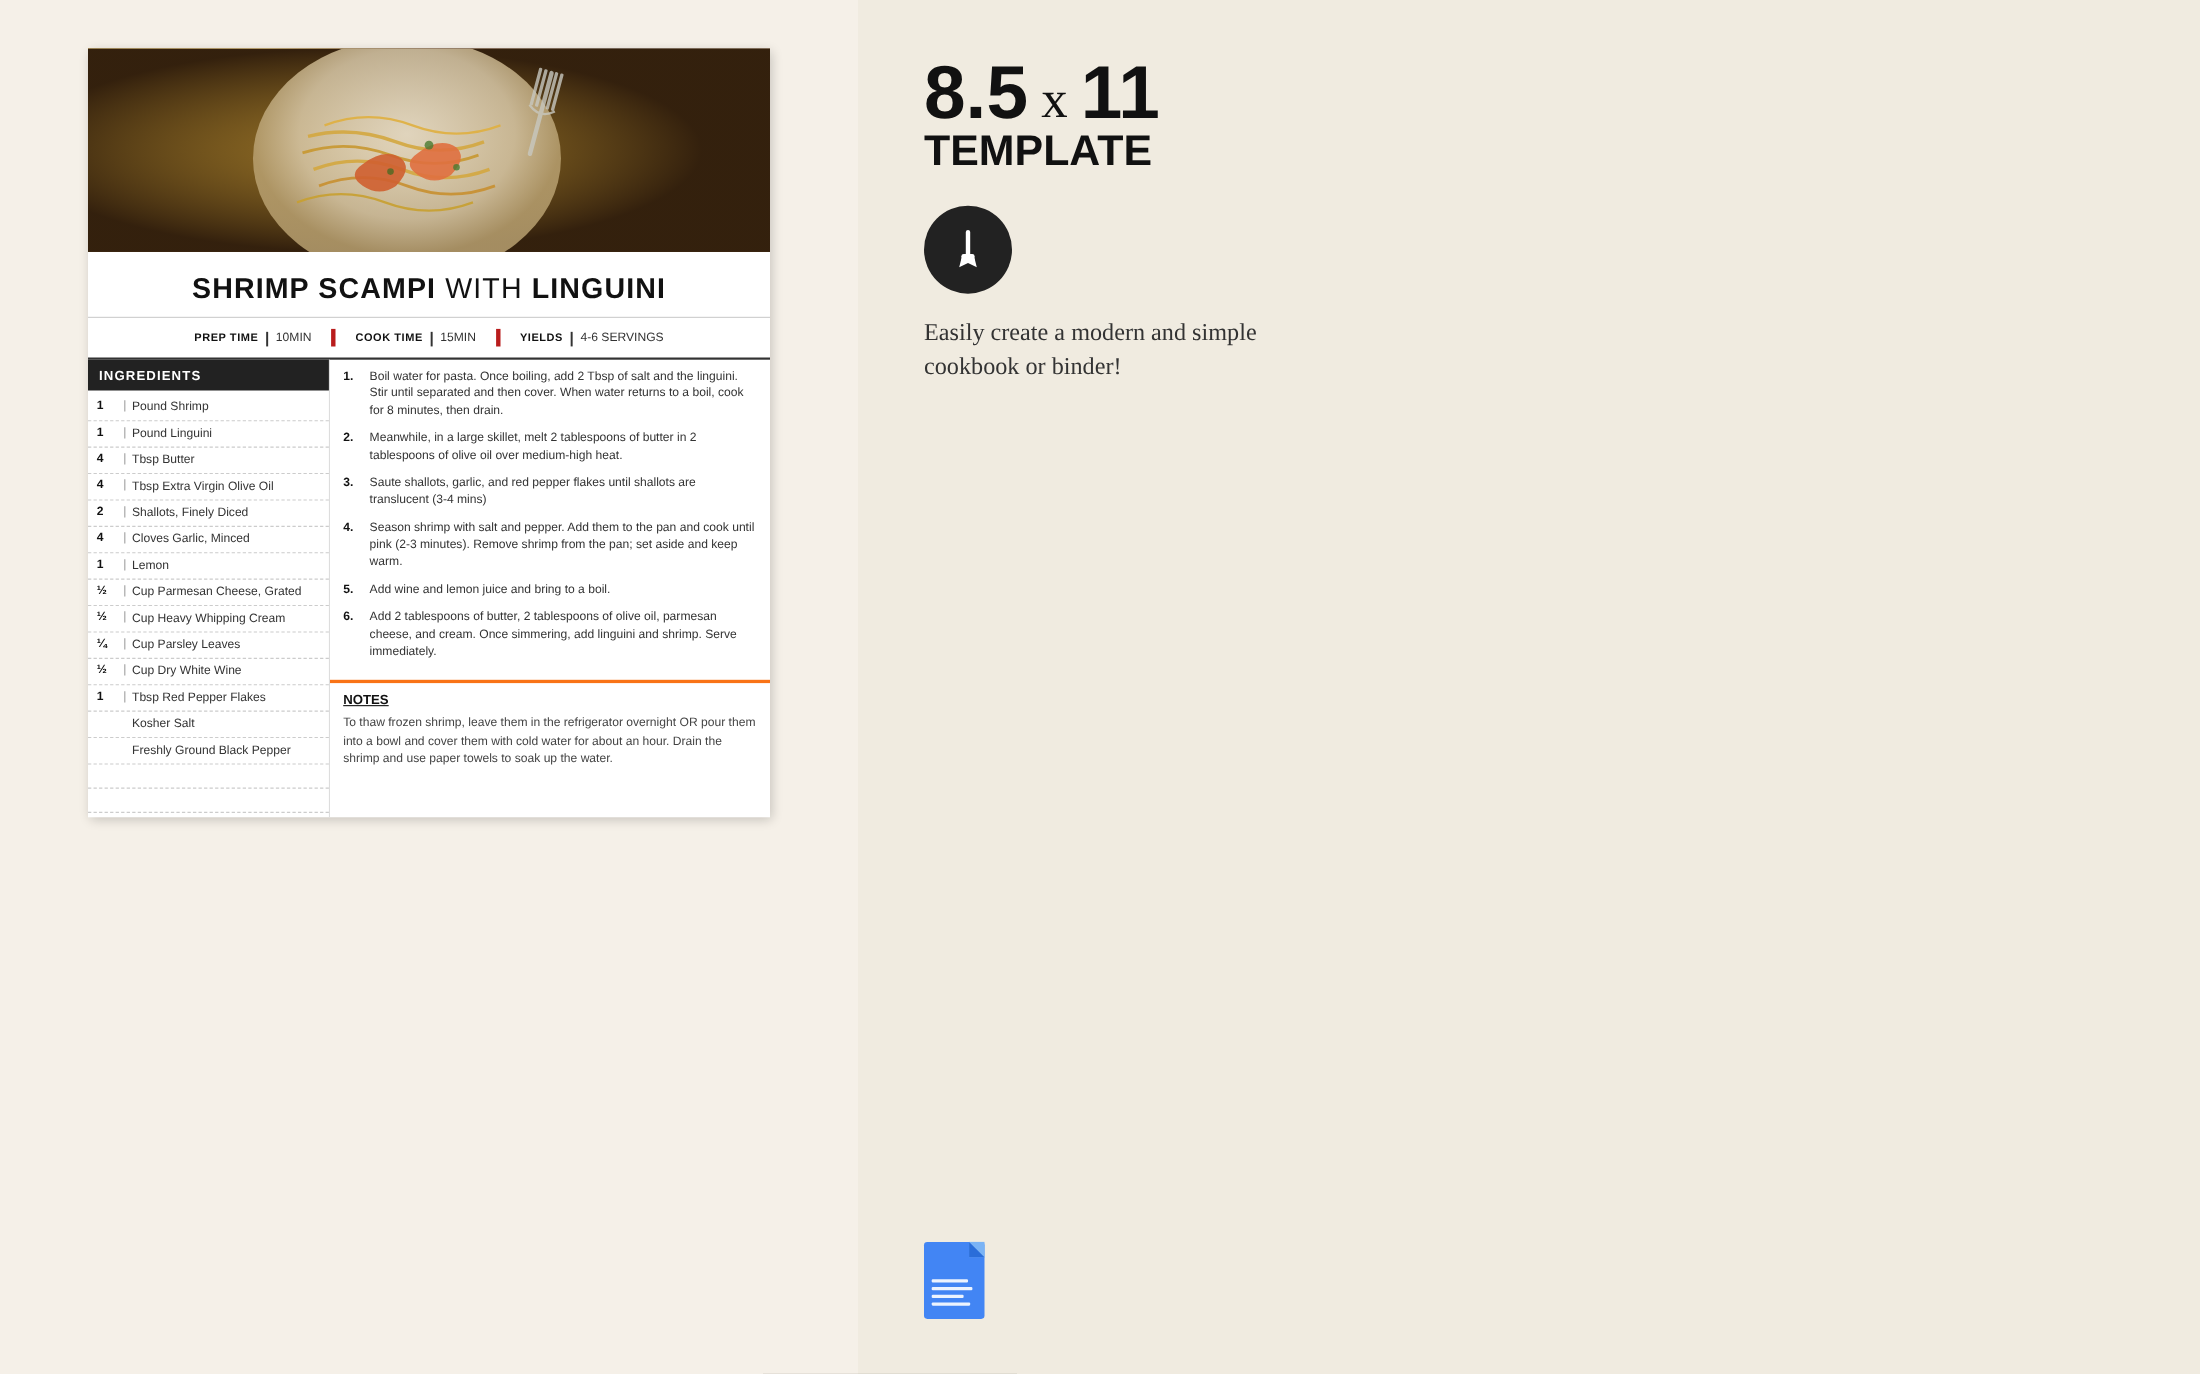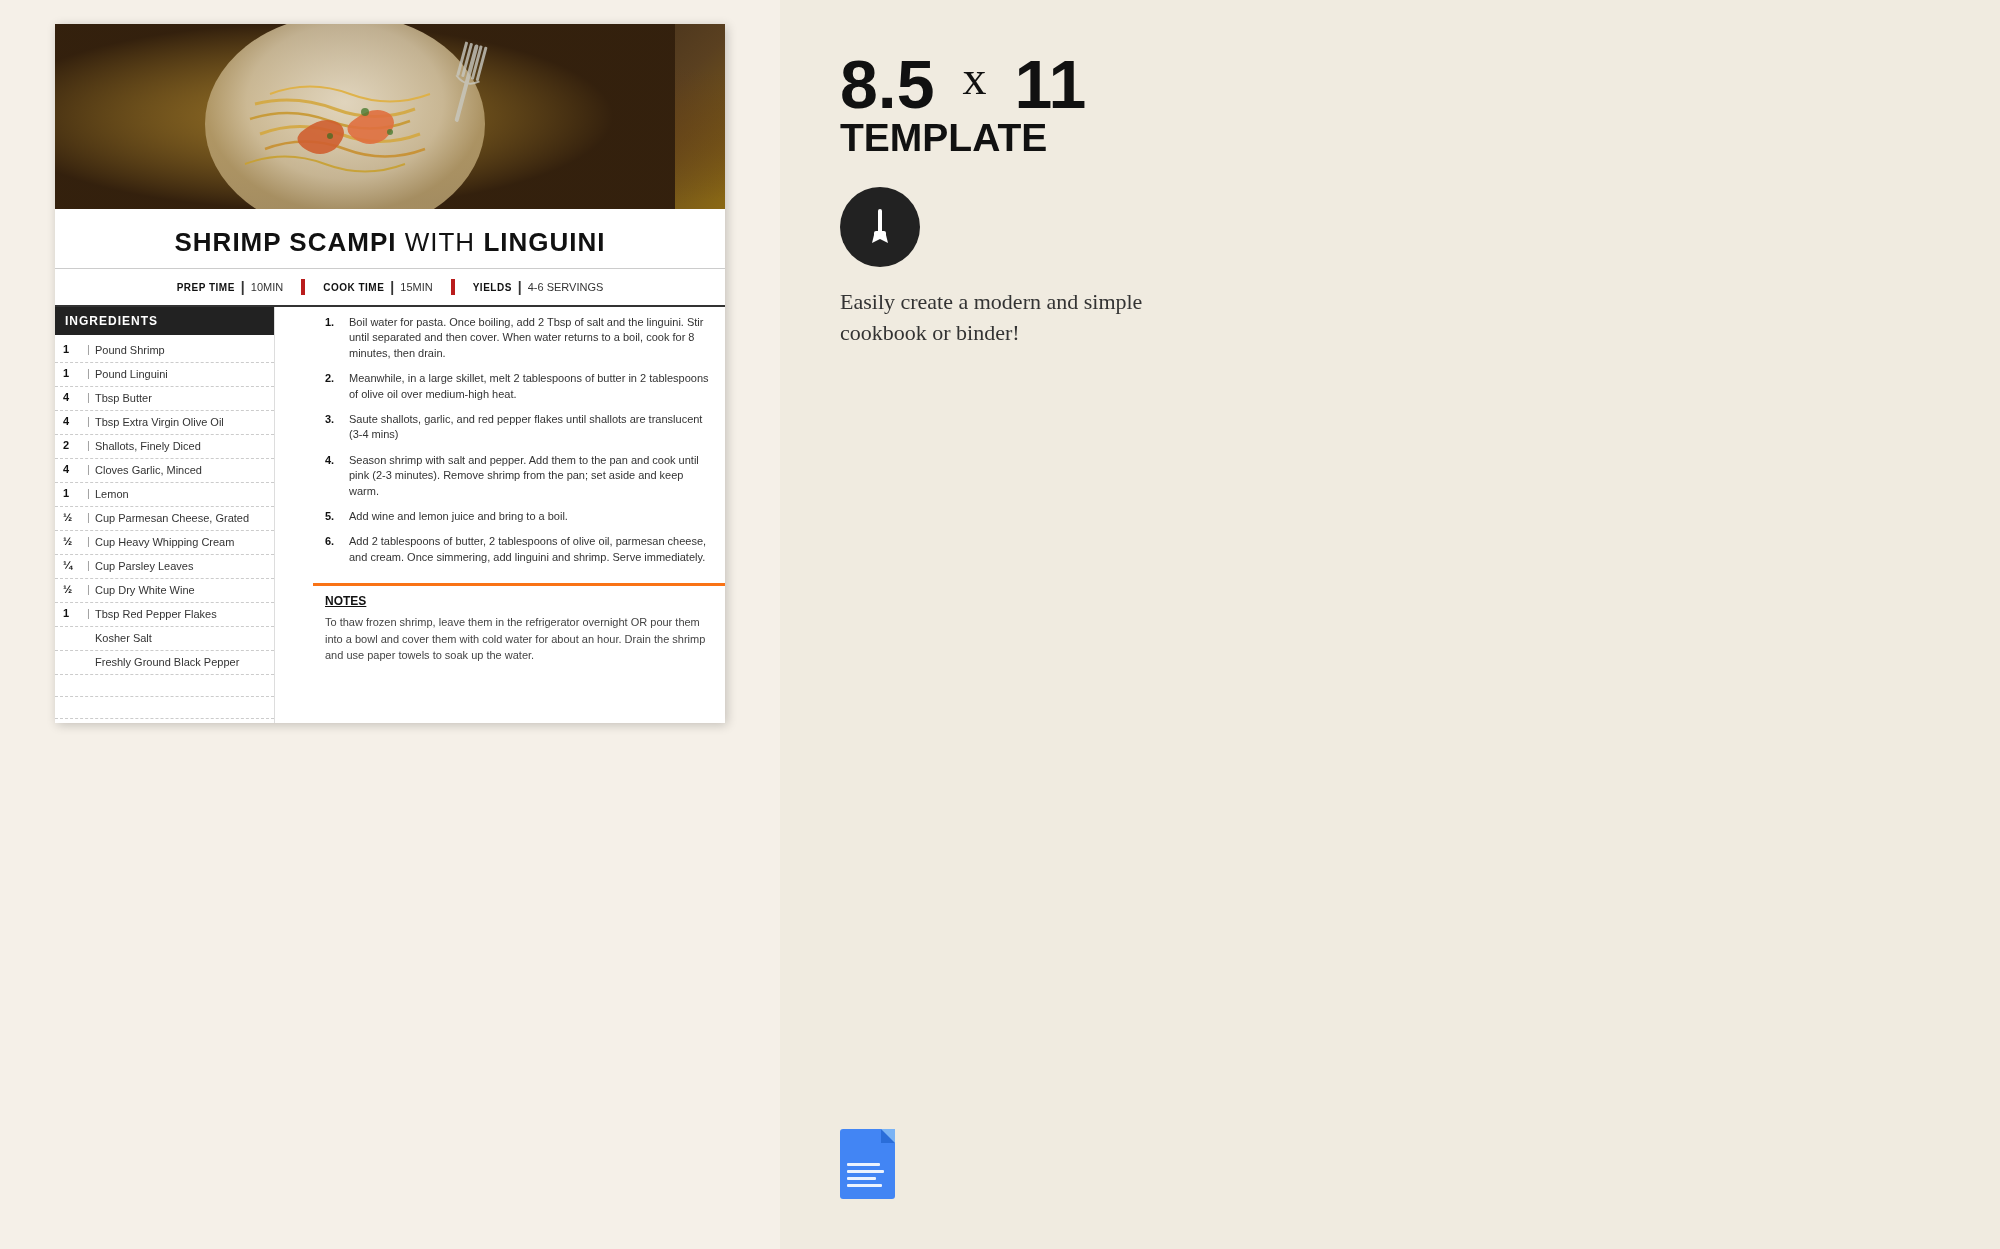--- a/index.html
+++ b/index.html
@@ -13,23 +13,23 @@
     .left-panel {
       width: 780px;
       background: #f5f0e8;
       display: flex;
       flex-direction: column;
       align-items: center;
       padding: 0;
       flex-shrink: 0;
     }
     .recipe-card {
-      width: 670px;
+      width: 620px;
       background: white;
-      margin: 24px auto;
+      margin: 44px auto;
       box-shadow: 2px 2px 10px rgba(0,0,0,0.2);
     }
     .recipe-hero {
       width: 100%;
       height: 185px;
       background: linear-gradient(135deg, #8B6914 0%, #c8a44a 20%, #6b4423 40%, #3d2b1a 60%, #5a4020 80%, #8B6914 100%);
       position: relative;
       overflow: hidden;
     }
     .hero-overlay {
@@ -85,21 +85,20 @@
       font-size: 14px;
       font-weight: bold;
     }
     .meta-value {
       font-size: 11px;
       color: #333;
     }
     .recipe-body {
       display: flex;
       padding: 0;
-      gap: 38px;
     }
     .ingredients-col {
       width: 220px;
       flex-shrink: 0;
       border-right: 1px solid #ddd;
     }
     .col-header {
       background: #222;
       color: white;
       font-family: Arial, sans-serif;
@@ -499,21 +498,21 @@
           <div class="notes-title">NOTES</div>
           <div class="notes-text">To thaw frozen shrimp, leave them in the refrigerator overnight OR pour them into a bowl and cover them with cold water for about an hour. Drain the shrimp and use paper towels to soak up the water.</div>
         </div>
       </div>
 
     </div>
   </div>
 </div>
 
 <div class="right-panel">
-  <div style="display:flex;align-items:flex-start;gap:28px;">
+  <div style="display:flex;align-items:flex-end;gap:12px;">
     <span class="headline-size">8.5</span>
     <span class="headline-x">x</span>
     <span class="headline-size">11</span>
   </div>
   <div class="headline-template">TEMPLATE</div>
 
   <div class="spatula-icon-circle">
     <svg viewBox="0 0 40 40" fill="none" xmlns="http://www.w3.org/2000/svg">
       <rect x="18" y="2" width="4" height="24" rx="2" fill="white"></rect>
       <rect x="14" y="24" width="12" height="8" rx="2" fill="white"></rect>

